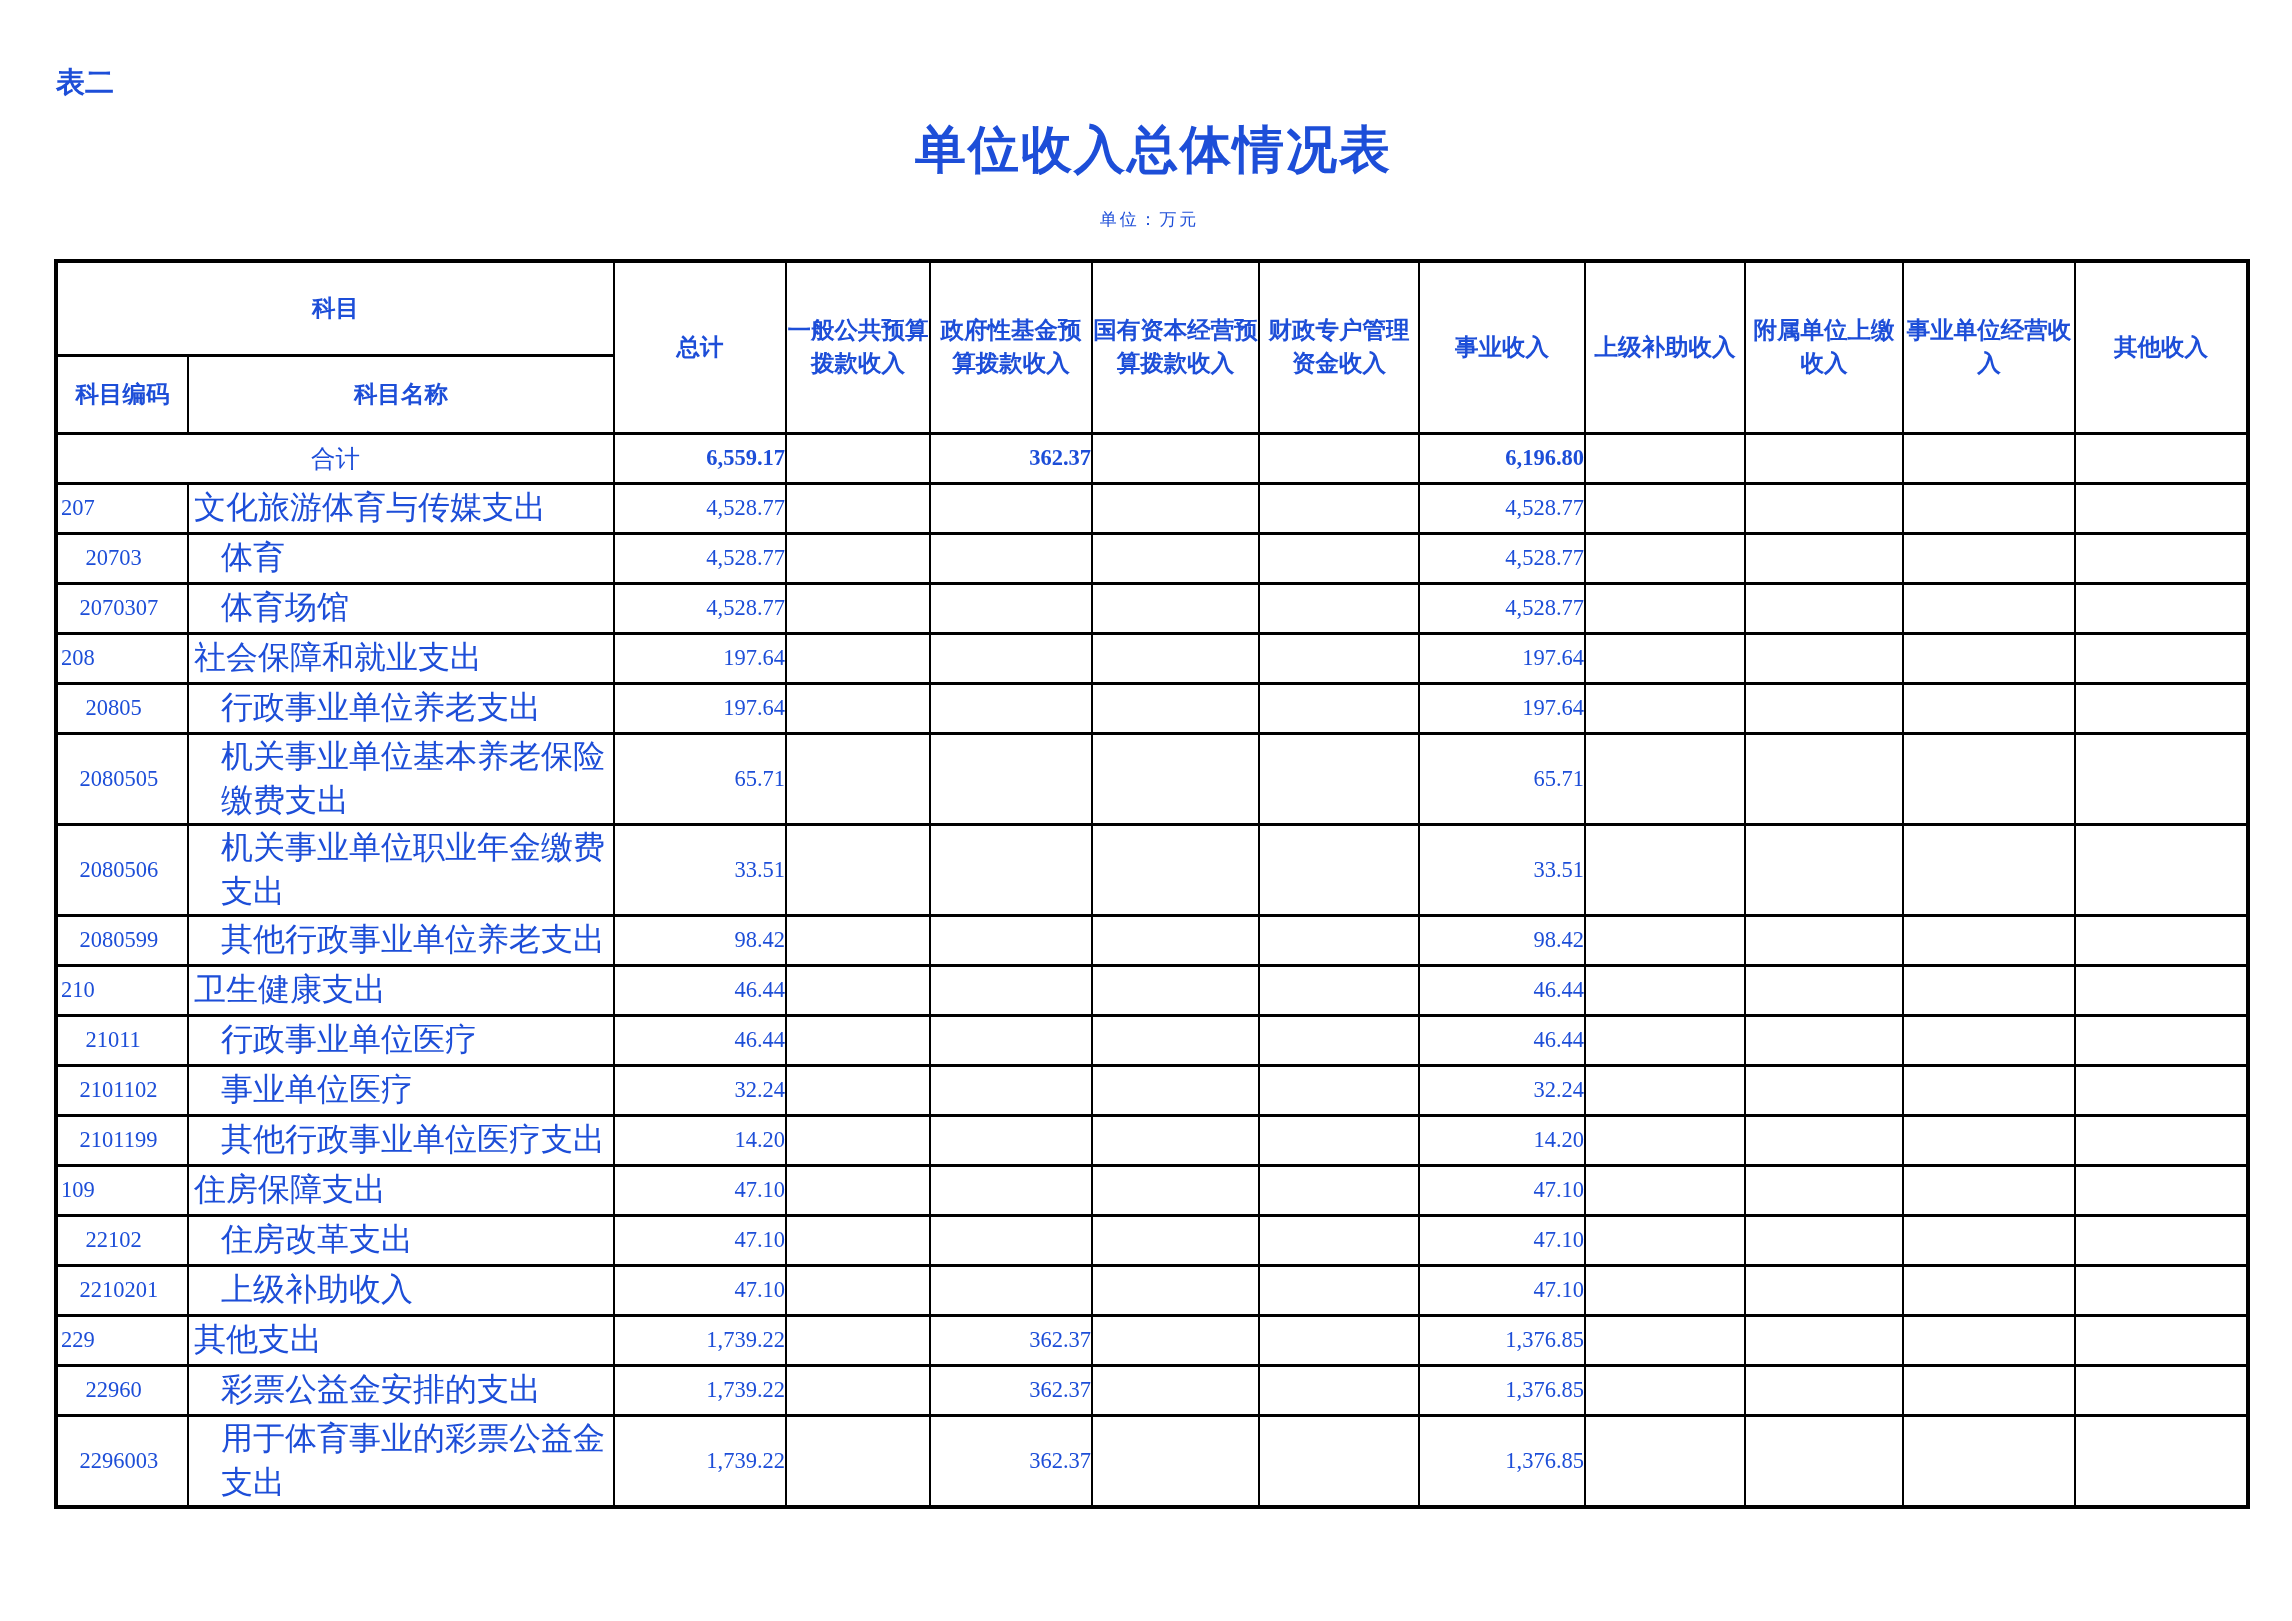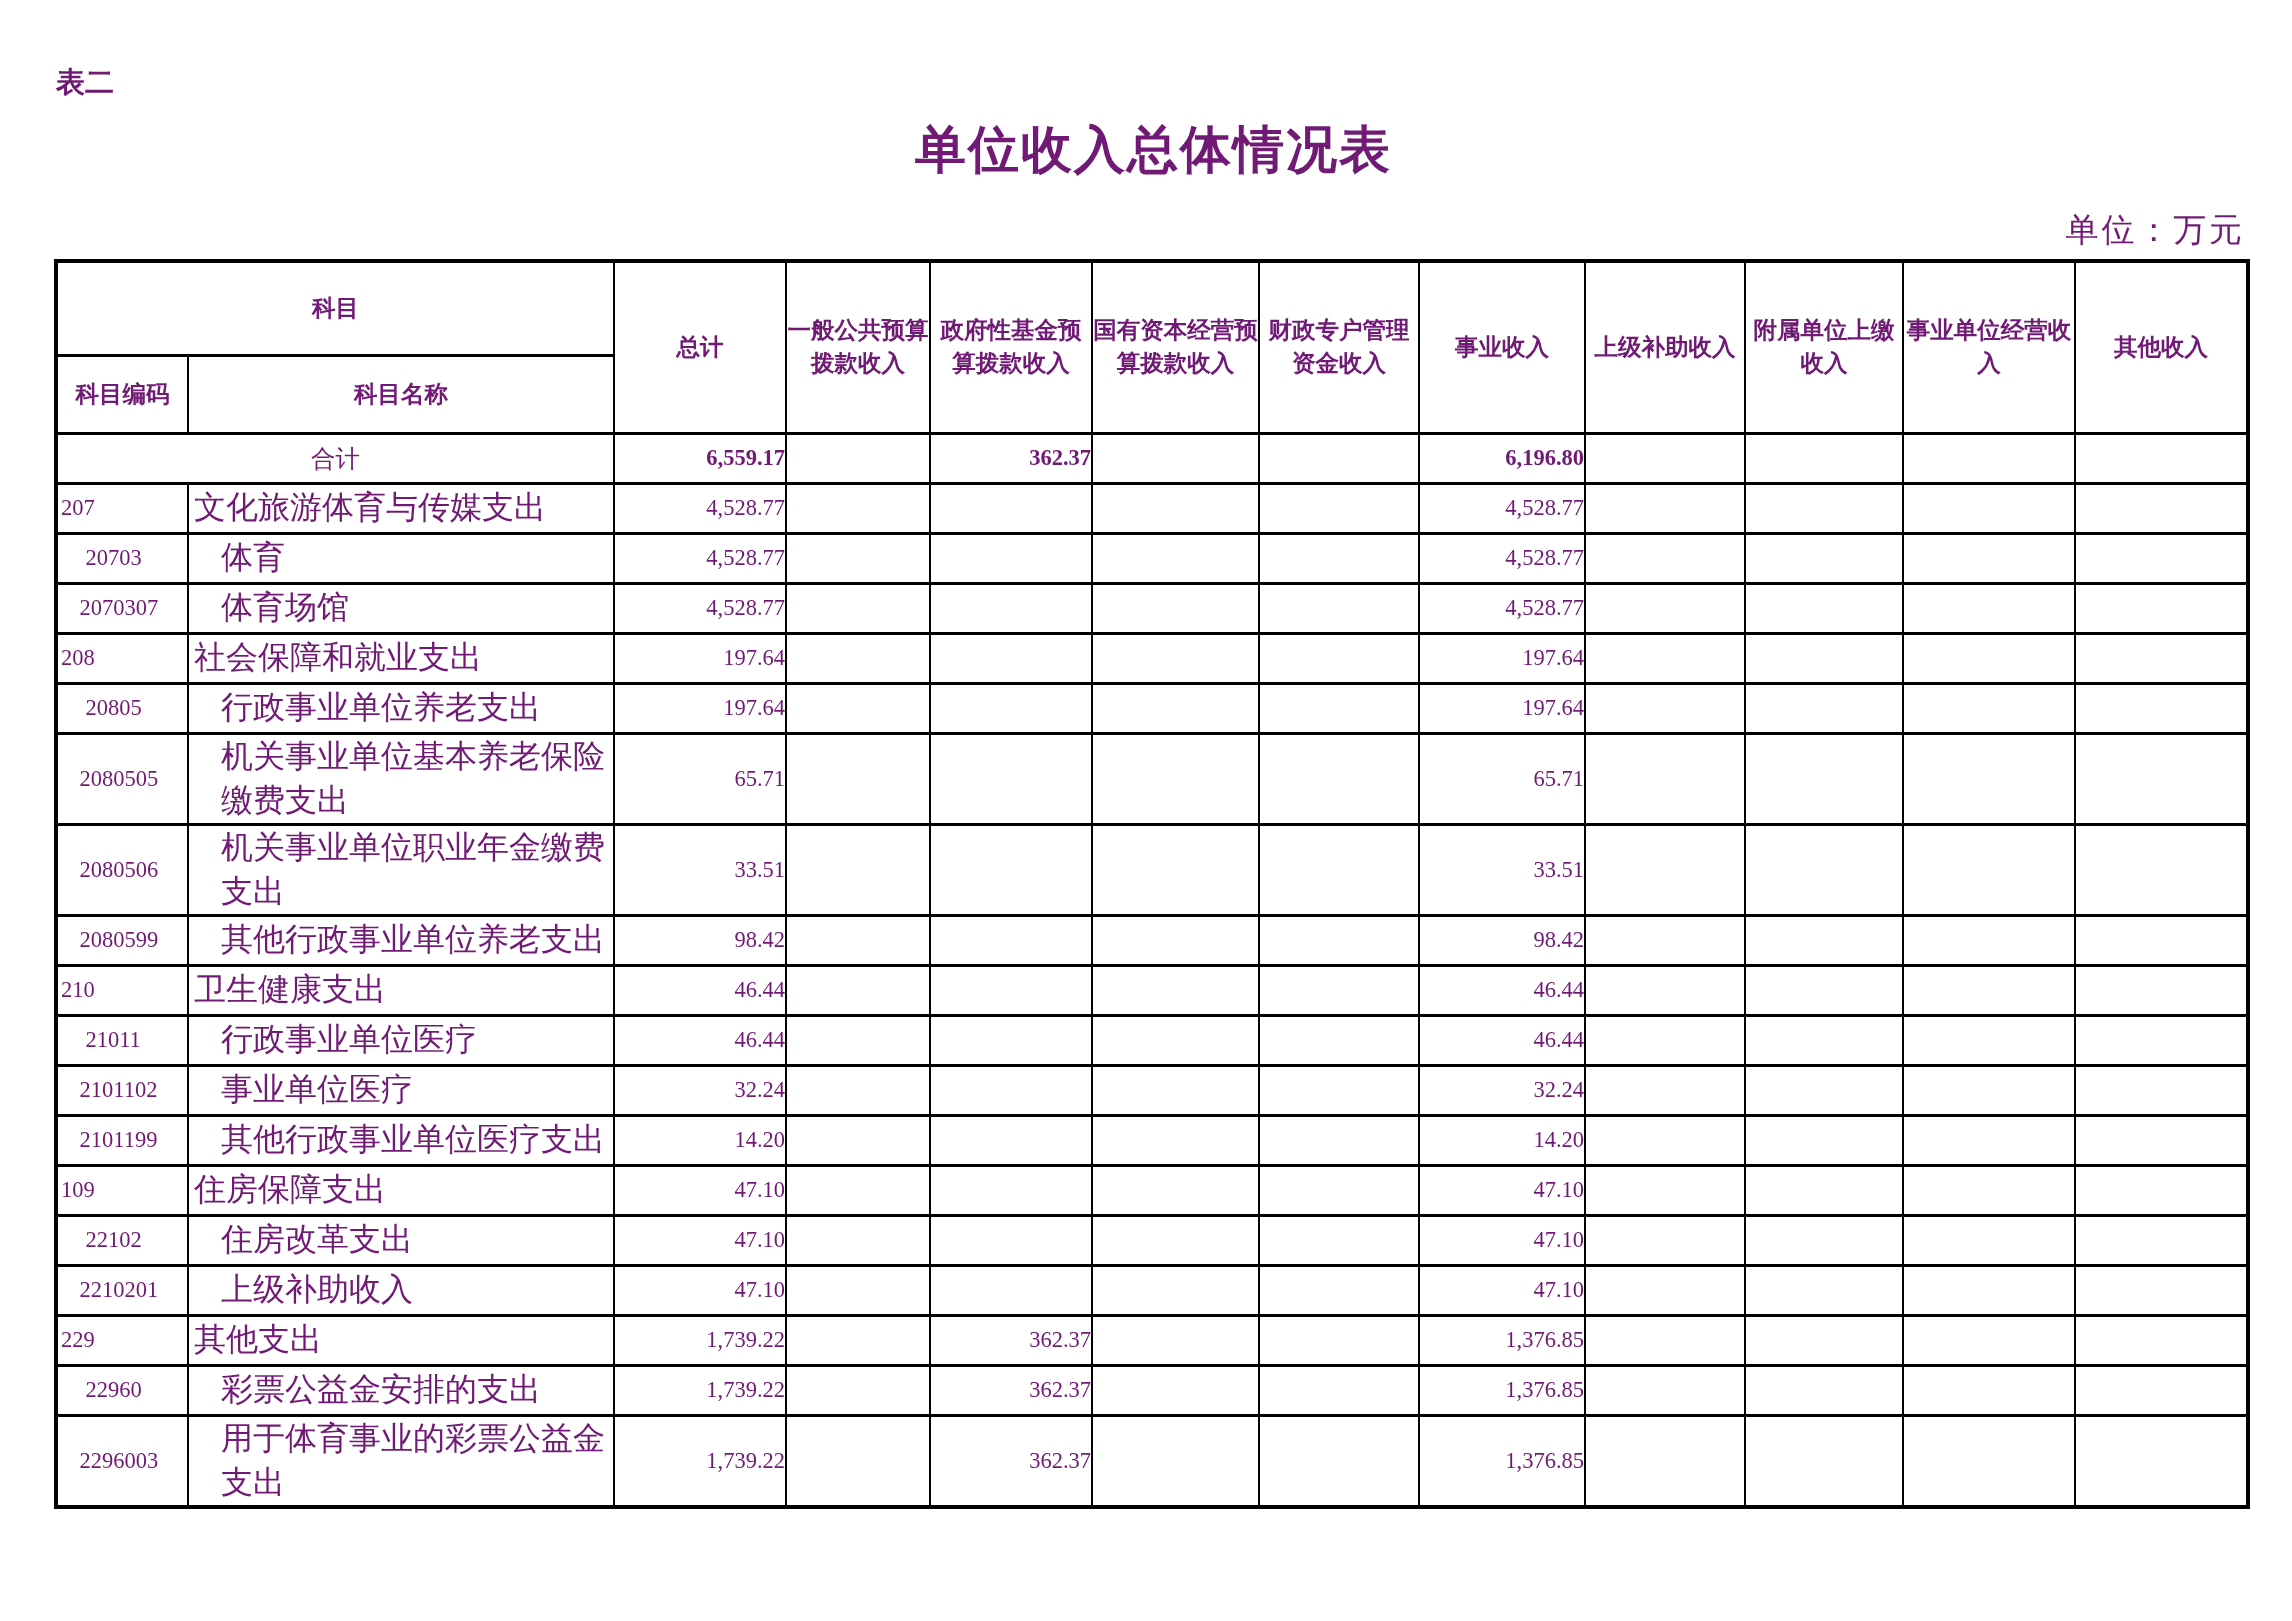--- a/index.html
+++ b/index.html
@@ -1,39 +1,39 @@
 <!DOCTYPE html>
 <html><head>
 <meta charset="utf-8">
 <style>
   html,body{margin:0;padding:0;background:#e8e8e8;}
   .page{
     position:relative;
     width:2293px;height:1621px;
     background:#ffffff;
     font-family:"Liberation Sans",sans-serif;
-    color:#701a75;
+    color:#1d4ed8;
     overflow:hidden;
   }
   .form-tag{
     position:absolute;left:56px;top:63px;
     font-size:29px;font-weight:bold;
     font-family:"Liberation Sans",sans-serif;
   }
   .doc-title{
     position:absolute;left:58px;top:116px;width:2191px;
     text-align:center;
     font-size:51px;font-weight:bold;
     font-family:"Liberation Serif",serif;
     letter-spacing:2px;
   }
   .unit-note{
     position:absolute;left:54px;top:208px;width:2191px;
-    text-align:right;
-    font-size:33px;
+    text-align:center;
+    font-size:17px;
     font-family:"Liberation Serif",serif;
     letter-spacing:2.9px;
   }
   table.report{
     position:absolute;left:54px;top:259px;
     width:2191px;
     border-collapse:collapse;
     table-layout:fixed;
     border:4.9px solid #000;
   }

